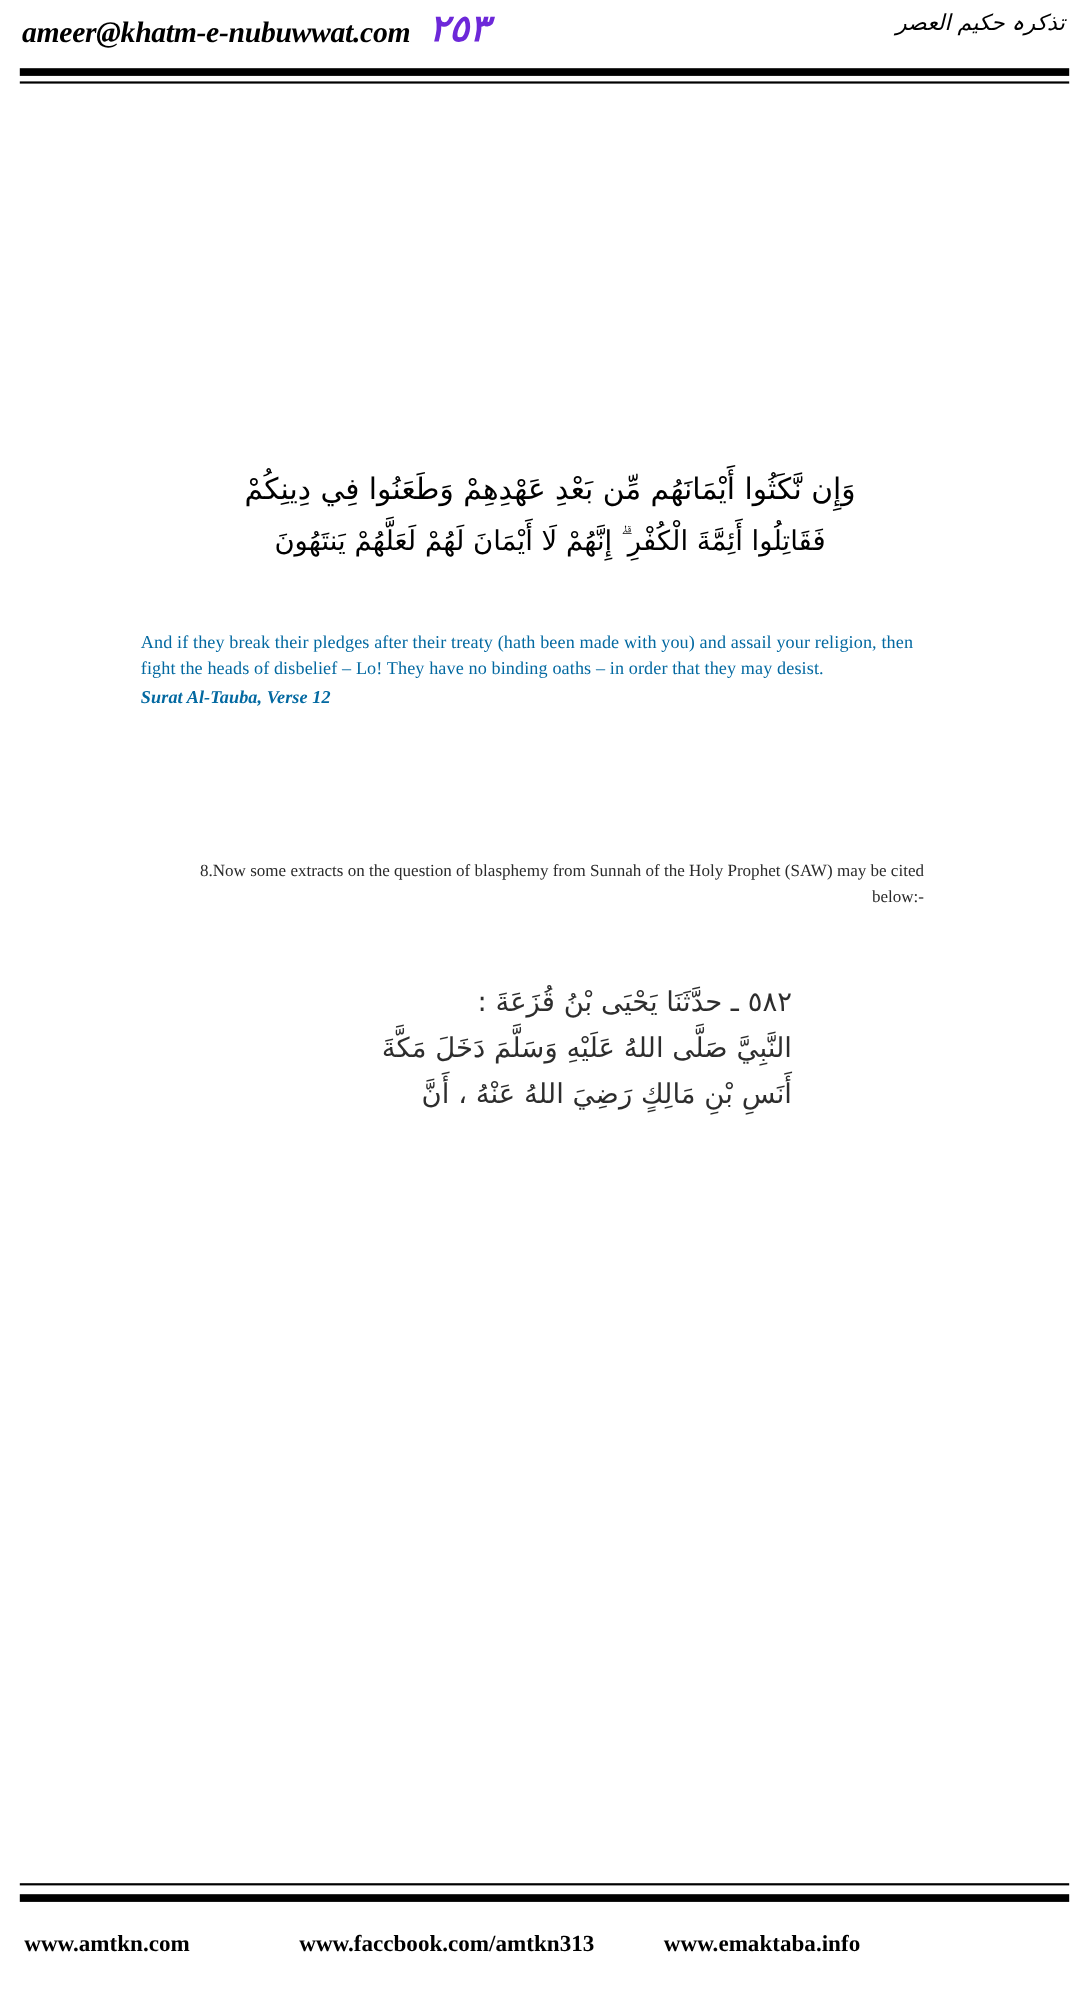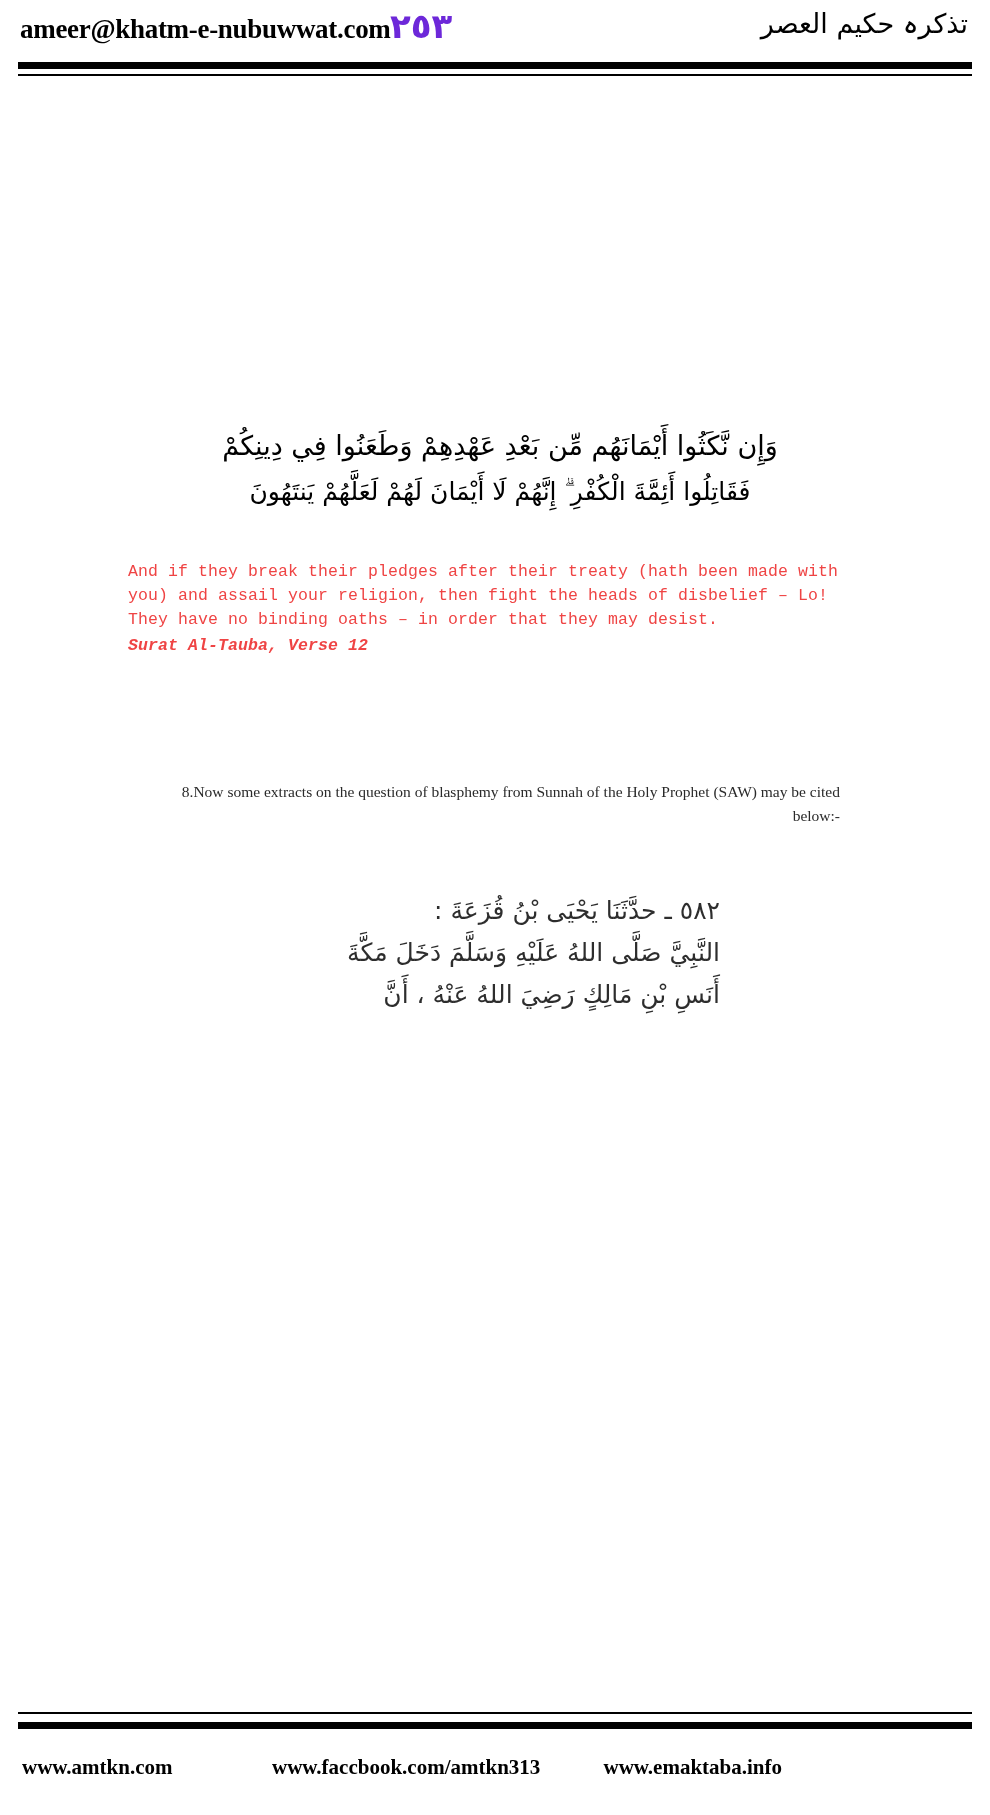--- a/index.html
+++ b/index.html
@@ -16,20 +16,21 @@
     overflow: hidden;
   }
 
   
   .header {
     position: absolute;
     top: 0;
     left: 0;
     width: 990px;
     height: 70px;
+    font-style: italic;
   }
   .header-email {
     position: absolute;
     left: 20px;
     top: 14px;
     font-family: "Liberation Serif", serif;
     font-weight: bold;
     font-size: 27px;
     letter-spacing: -0.3px;
     color: #000;
@@ -43,21 +44,21 @@
     font-weight: bold;
     font-size: 34px;
     color: #6d28d9;
     white-space: nowrap;
   }
   .header-urdu-title {
     position: absolute;
     right: 22px;
     top: 8px;
     font-family: "DejaVu Sans", sans-serif;
-    font-size: 27px;
+    font-size: 20px;
     color: #000;
     direction: rtl;
     white-space: nowrap;
   }
   .rule-top {
     position: absolute;
     left: 18px;
     top: 62px;
     width: 954px;
     height: 7px;
@@ -89,26 +90,26 @@
     white-space: nowrap;
   }
   .quran-line-2 {
     font-size: 25px;
   }
 
   
   .translation {
     position: absolute;
     left: 128px;
-    top: 560px;
+    top: 572px;
     width: 712px;
-    font-family: Liberation Mono, monospace;
+    font-family: Liberation Serif, serif;
     font-size: 16.5px;
     line-height: 24px;
-    color: #ef4444;
+    color: #0369a1;
     letter-spacing: 0.1px;
   }
   .translation-ref {
     margin-top: 2px;
     font-style: italic;
     font-weight: bold;
     font-size: 16.5px;
   }
 
   

